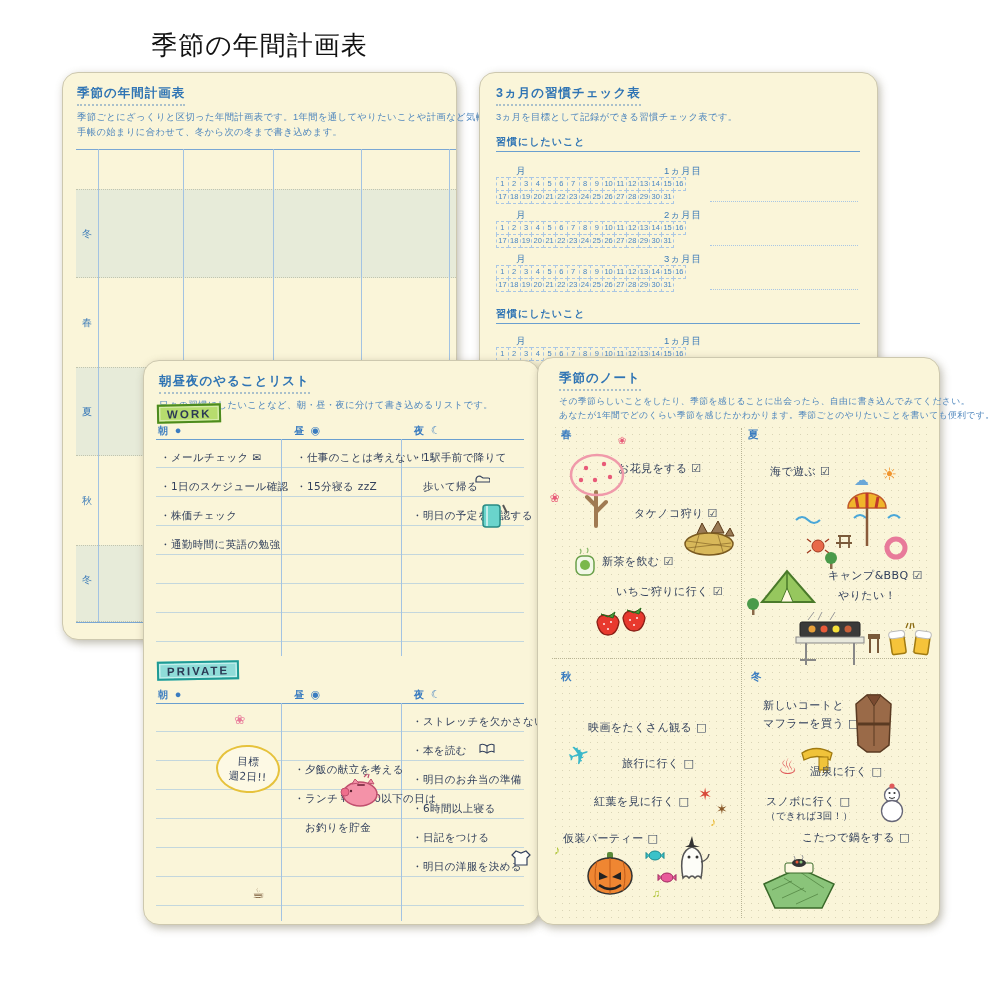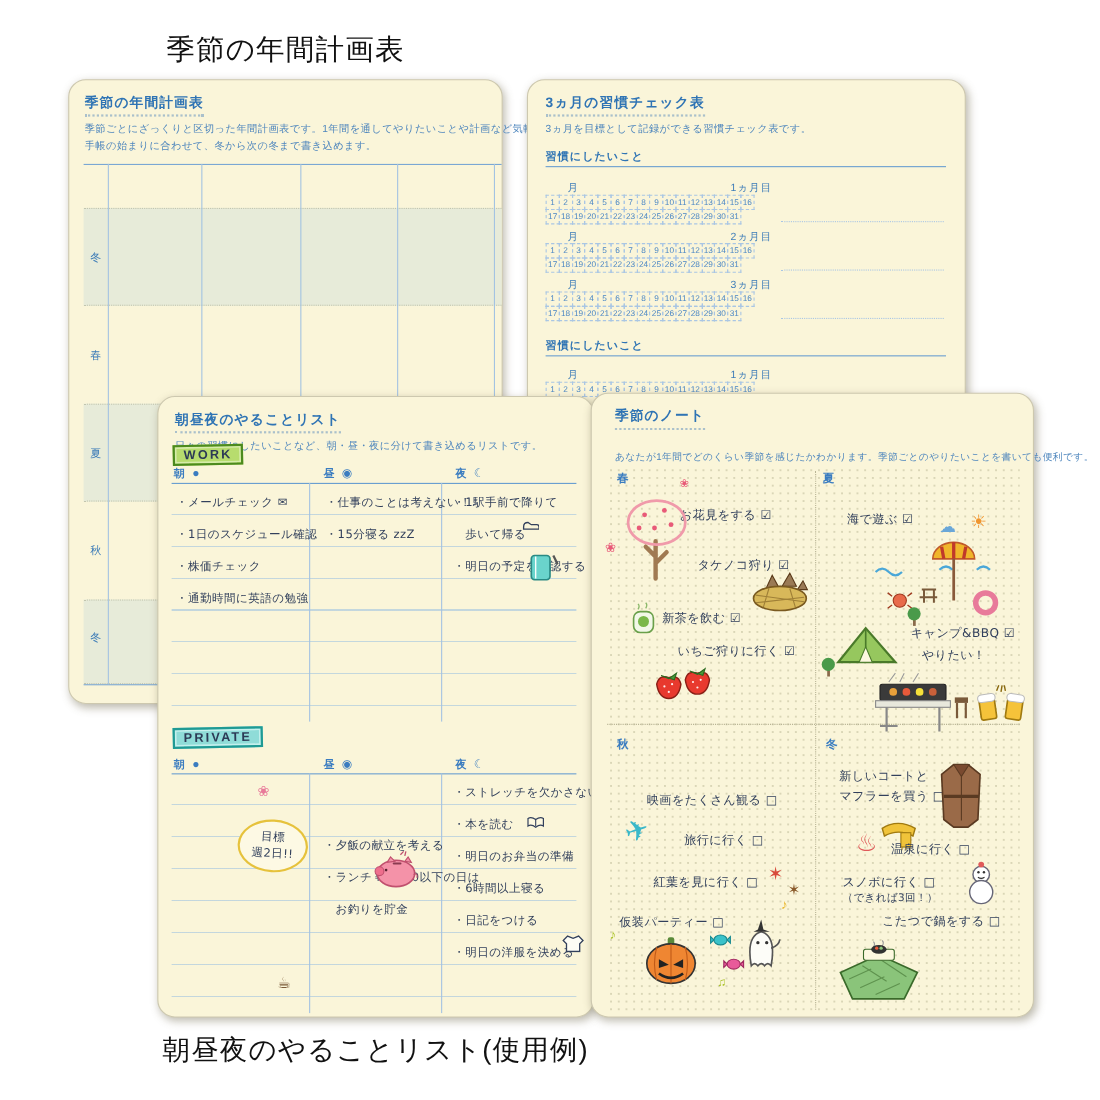--- a/index.html
+++ b/index.html
@@ -55,21 +55,20 @@
   .hdot { position:absolute; border-top:1px dotted #b8b495; }
   .doodle { position:absolute; }
   .glyph { position:absolute; line-height:1; }
 </style>
 </head>
 <body>
 
 <div id="stage">
 
   <div class="caption" style="left:62px;top:28px;width:395px;">季節の年間計画表</div>
-  <div class="caption" style="left:123px;top:938px;width:437px;font-size:25px;">朝昼夜のやることリスト(使用例)</div>
 
   <div class="page" style="left:62px;top:72px;width:395px;height:568px;z-index:1;">
     <div class="blue-h" style="left:14px;top:12px;">季節の年間計画表</div>
     <div class="desc" style="left:14px;top:38px;">季節ごとにざっくりと区切った年間計画表です。1年間を通してやりたいことや計画など気軽に書いてみてください。</div>
     <div class="desc" style="left:14px;top:53px;">手帳の始まりに合わせて、冬から次の冬まで書き込めます。</div>
 
     <div class="hline" style="left:13px;top:76px;width:380px;"></div>
     <div class="rowshade" style="left:13px;top:116px;width:380px;height:89px;"></div>
     <div class="rowshade" style="left:13px;top:294px;width:380px;height:89px;"></div>
     <div class="rowshade" style="left:13px;top:472px;width:380px;height:77px;"></div>
@@ -319,20 +318,21 @@
           <path d="M2 3 q3-2 7 1 q4-3 7-1 v7 q-3-2-7 1 q-4-3-7-1 z" fill="#fdf8e0" stroke="#32405c" stroke-width="1.1"></path>
           <line x1="9" y1="4" x2="9" y2="10" stroke="#32405c"></line>
         </svg></span>
     <span class="doodle" style="left:366px;top:488px;"><svg width="22" height="17">
           <path d="M6 2 l5 2 5-2 4 4 -3 3 v7 h-12 v-7 l-3-3 z" fill="#fdfdf5" stroke="#32405c" stroke-width="1.2"></path>
         </svg></span>
   </div>
 
   <div class="page" style="left:537px;top:357px;width:403px;height:568px;z-index:4;">
     <div class="blue-h" style="left:21px;top:12px;">季節のノート</div>
+    <div class="desc" style="left:21px;top:38px;font-size:8.8px;">その季節らしいことをしたり、季節を感じることに出会ったら、自由に書き込んでみてください。</div>
     <div class="desc" style="left:21px;top:52px;font-size:8.8px;">あなたが1年間でどのくらい季節を感じたかわかります。季節ごとのやりたいことを書いても便利です。</div>
 
     <div class="dotgrid" style="left:14px;top:66px;width:375px;height:496px;"></div>
     <div class="vdot" style="left:203px;top:70px;height:490px;"></div>
     <div class="hdot" style="left:14px;top:300px;width:375px;"></div>
 
     <div class="season" style="left:23px;top:70px;">春</div>
     <div class="season" style="left:210px;top:70px;">夏</div>
     <div class="season" style="left:23px;top:312px;">秋</div>
     <div class="season" style="left:213px;top:312px;">冬</div>

